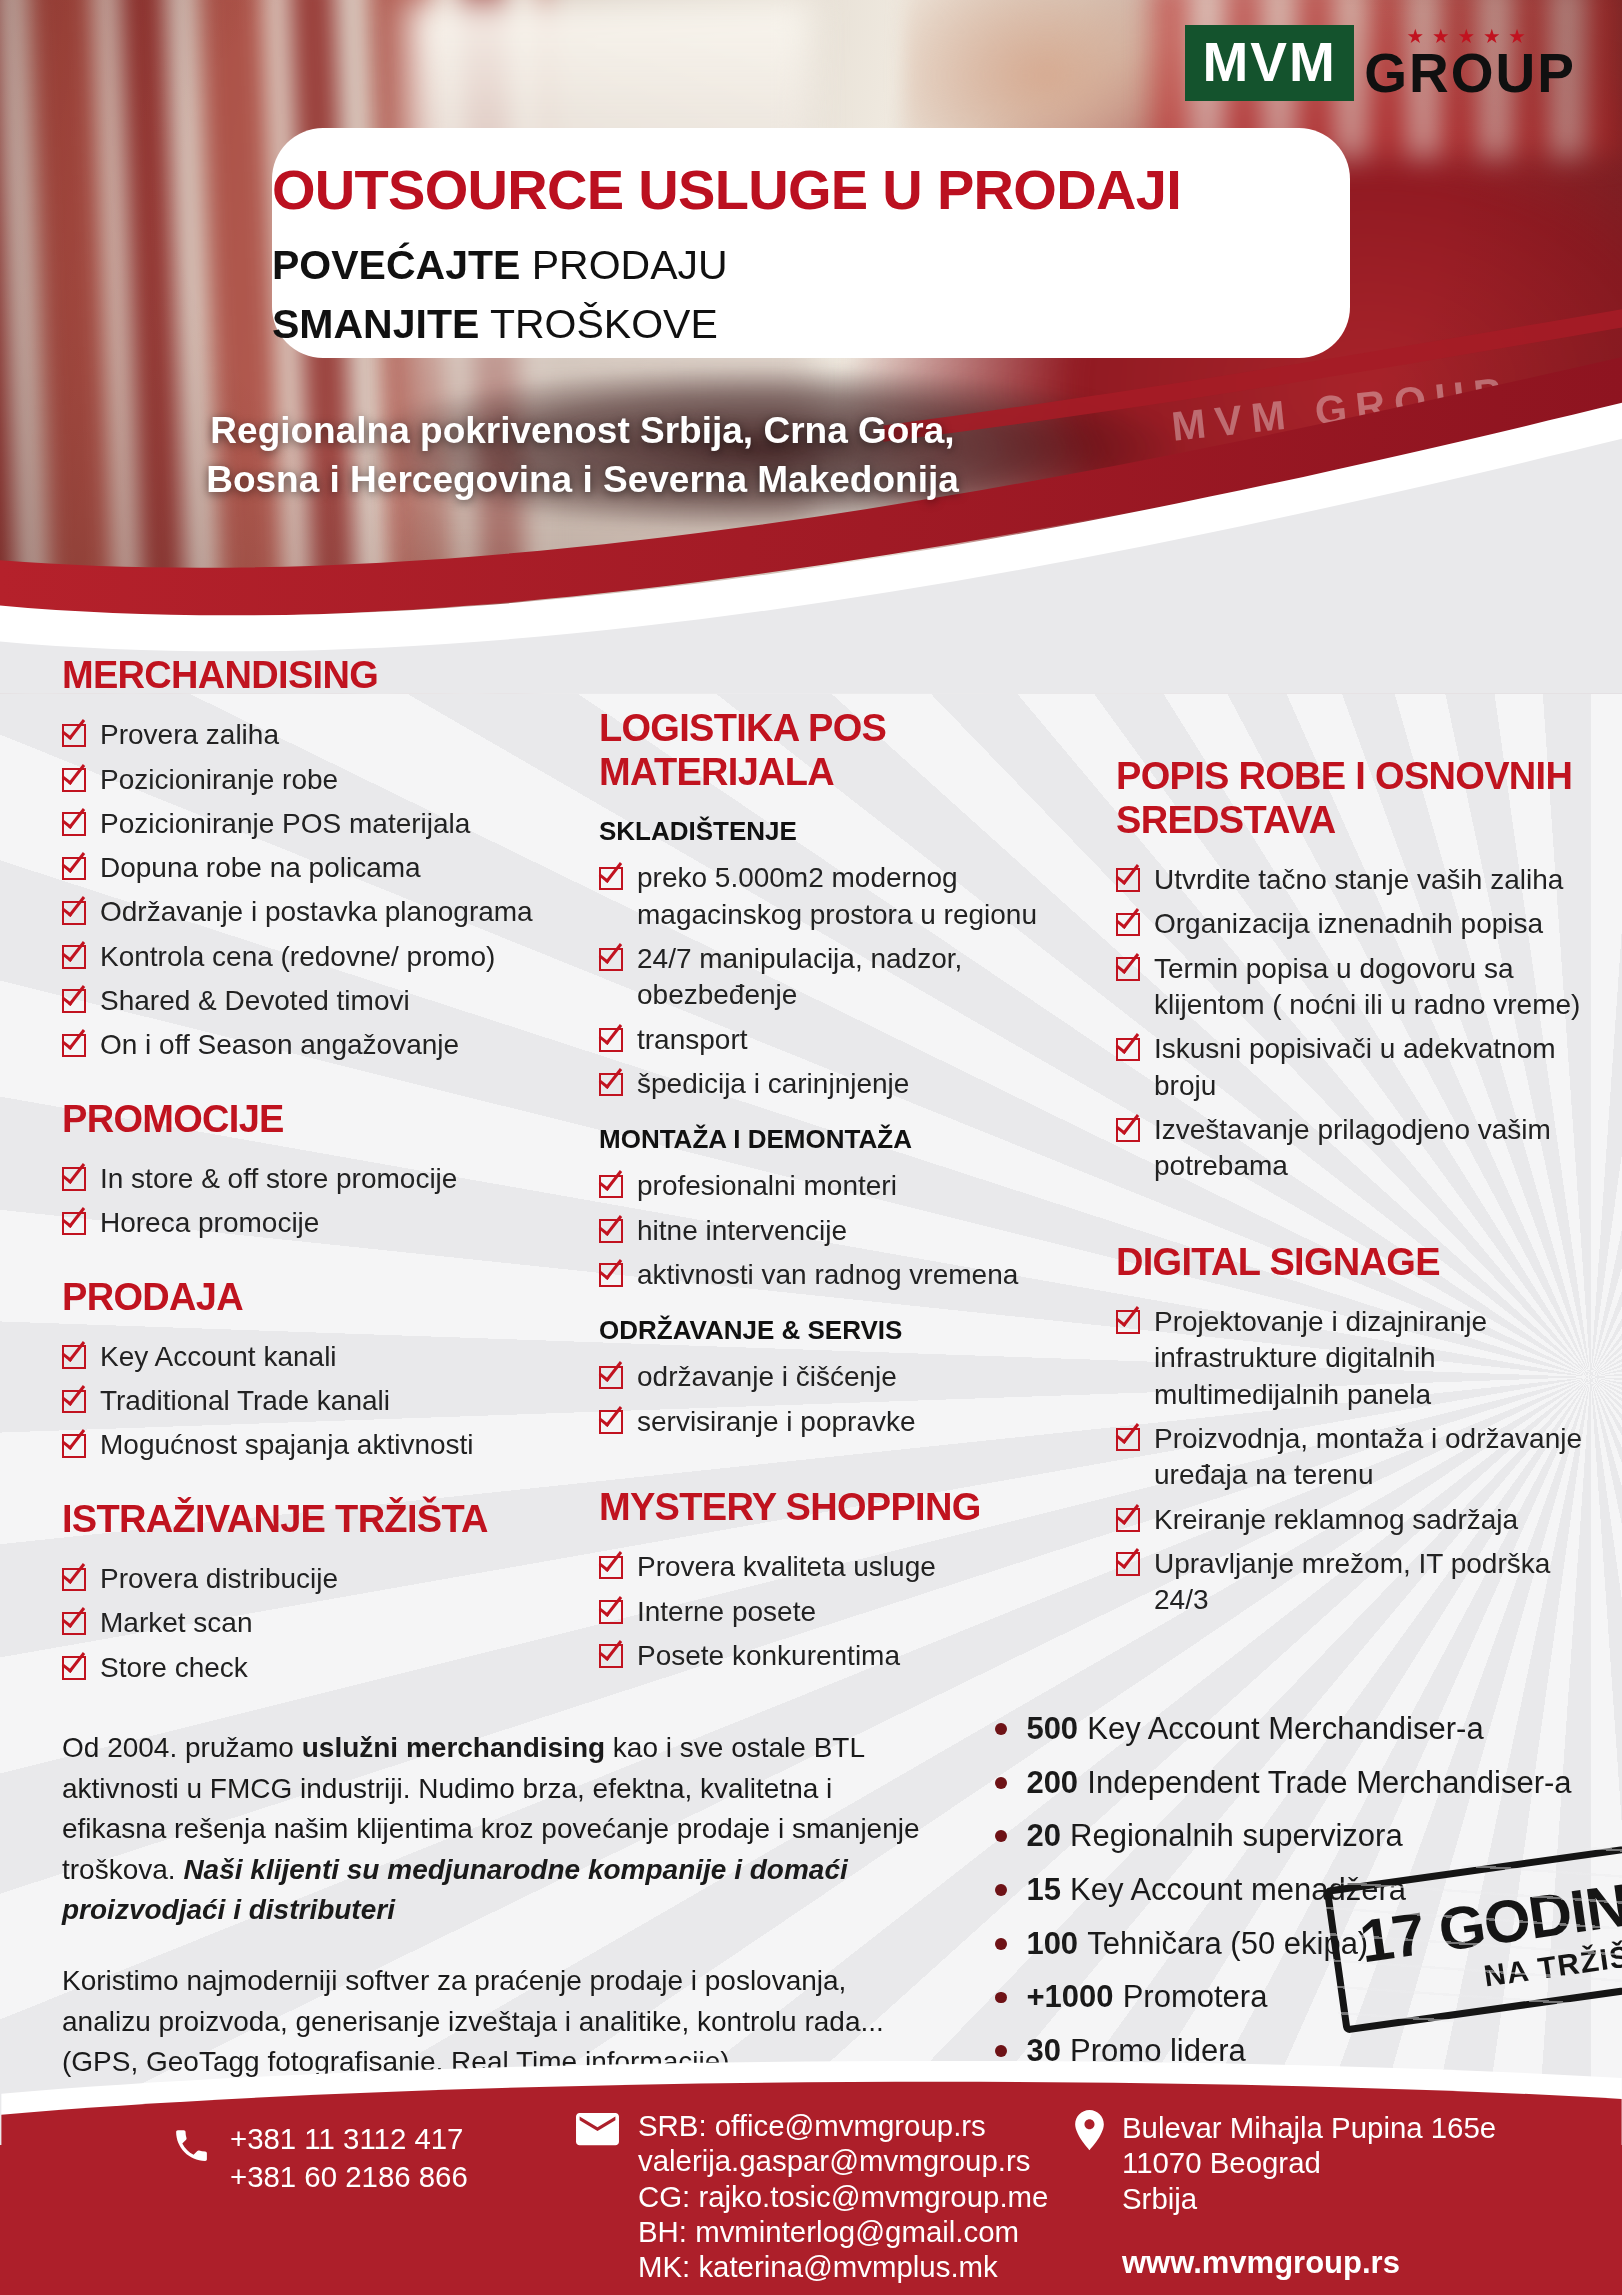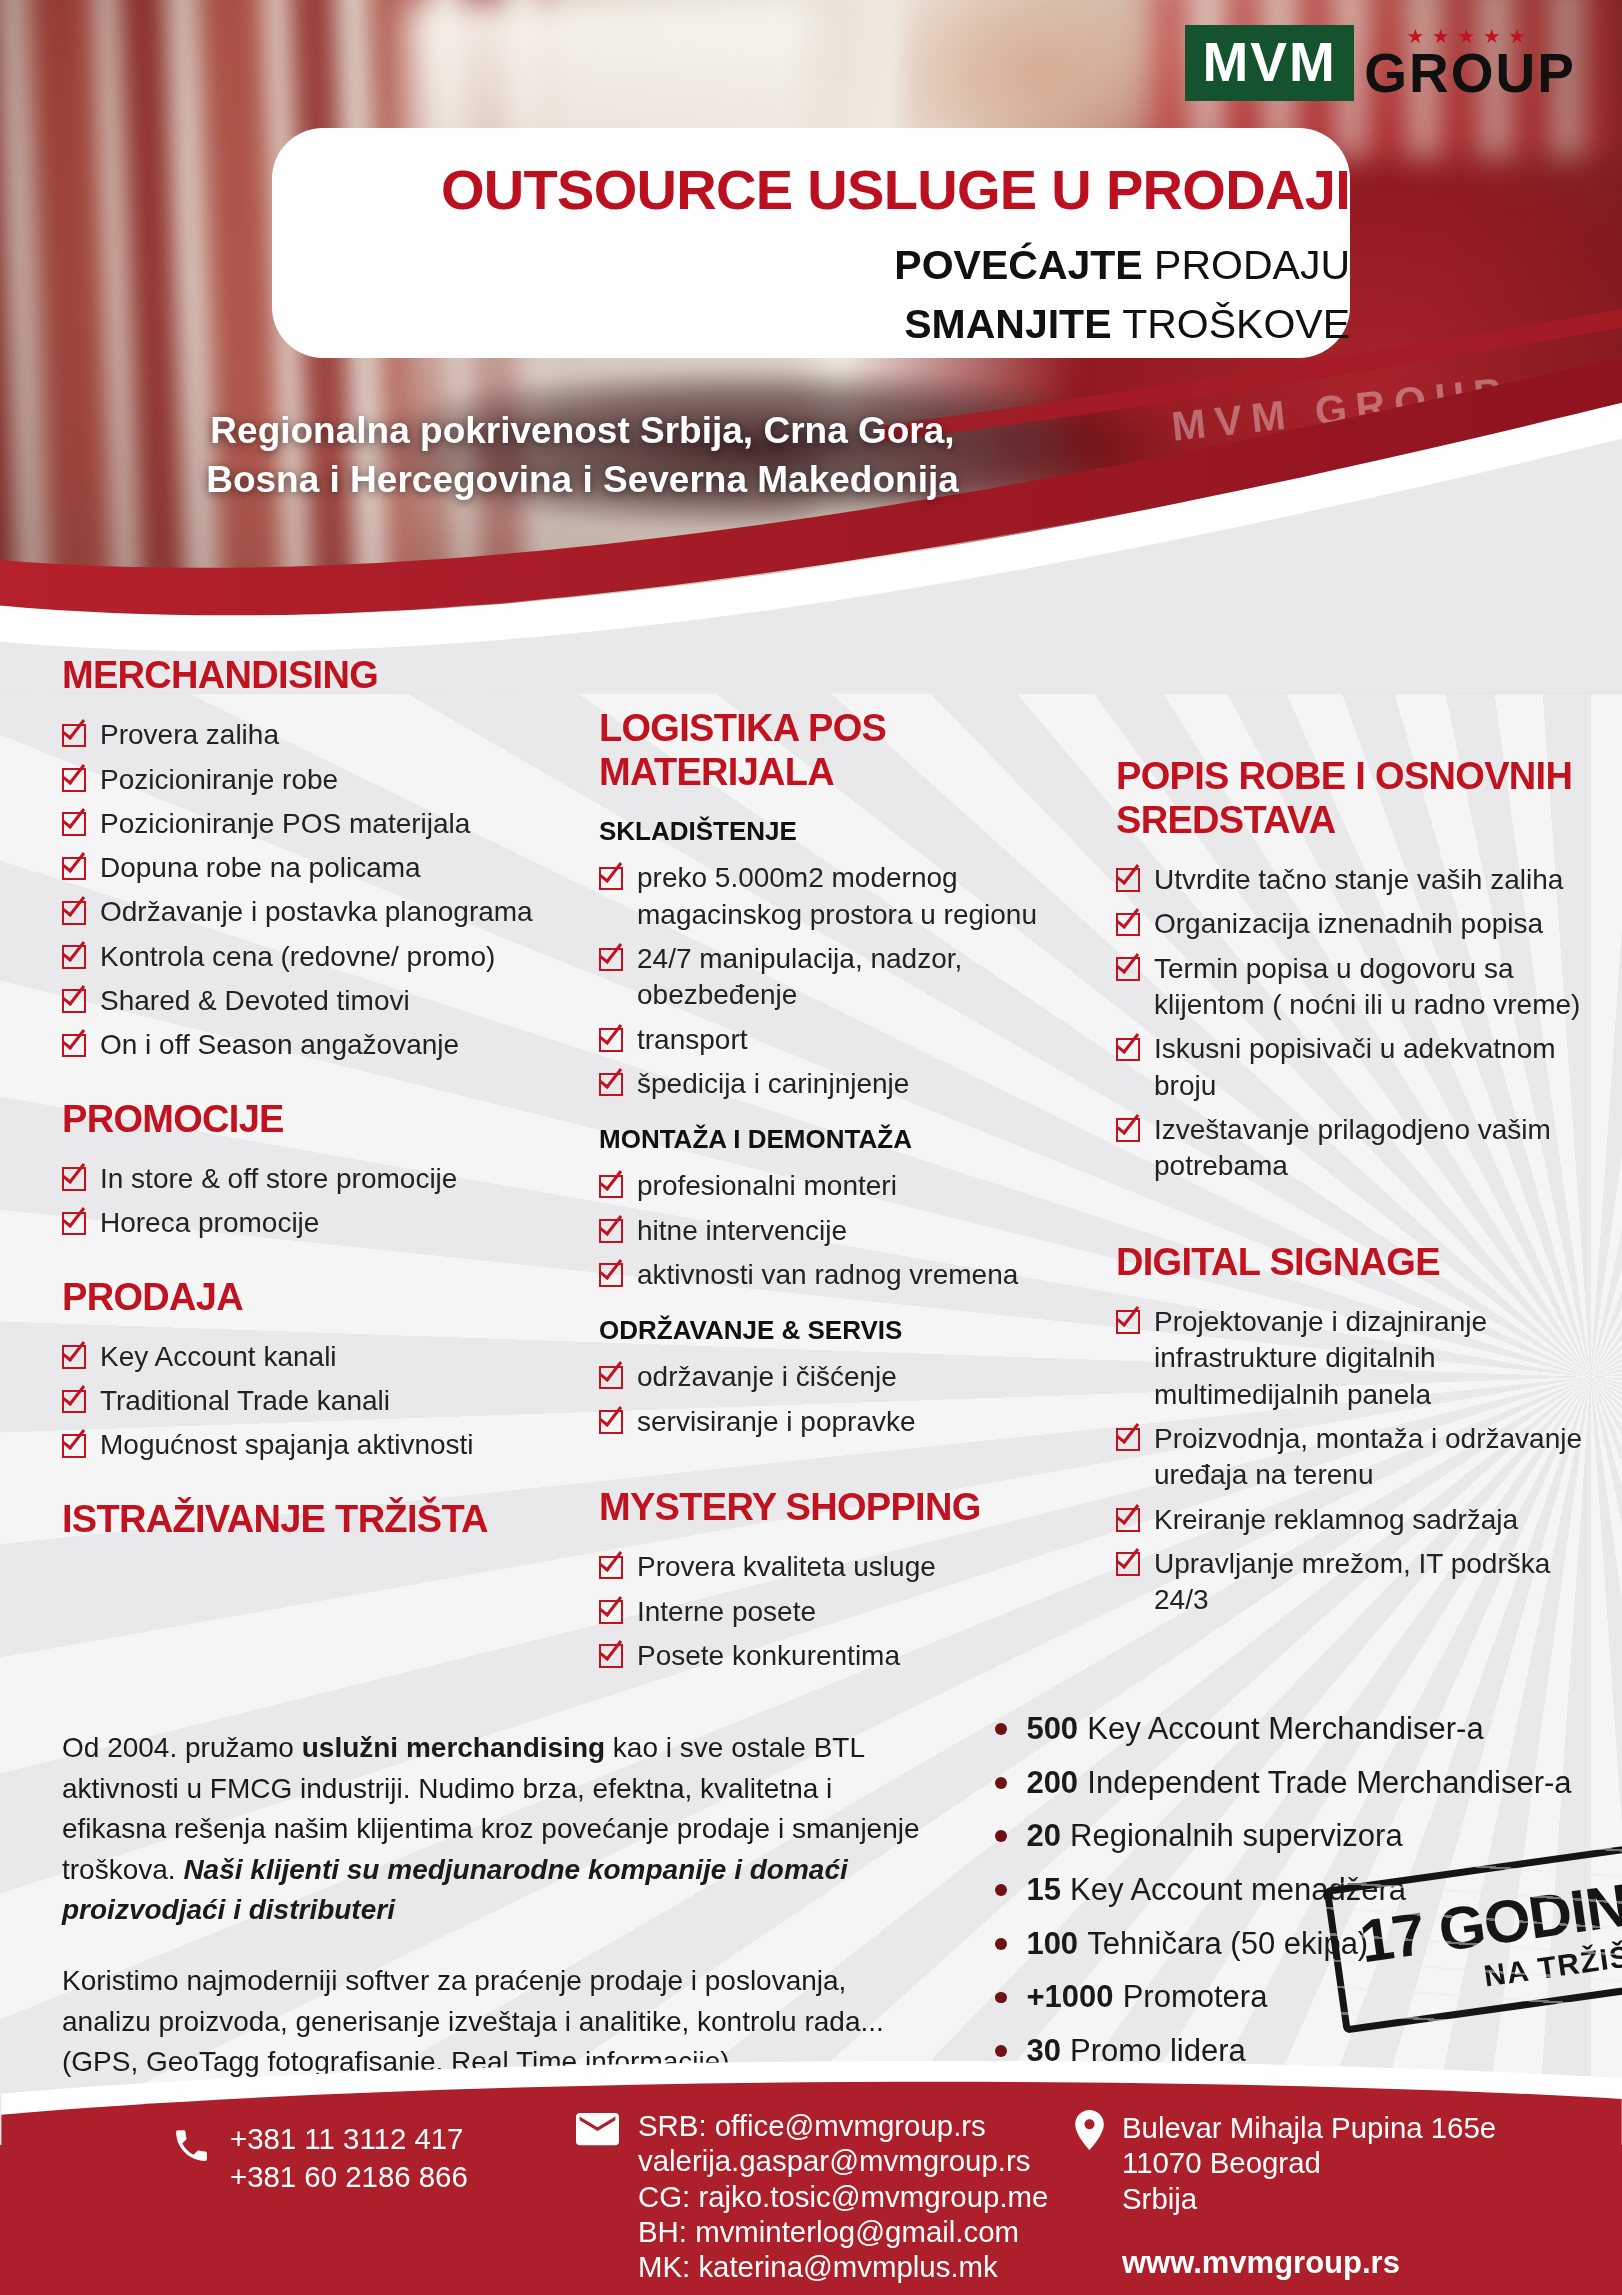--- a/index.html
+++ b/index.html
@@ -28,21 +28,21 @@
     background: radial-gradient(ellipse at 50% 30%, rgba(0,0,0,0) 55%, rgba(60,20,18,0.35) 100%); }
   .region-bg { position:absolute; left:353px; top:366px; width:824px; height:164px;
     background: radial-gradient(ellipse at center, rgba(45,12,14,0.85) 0%, rgba(45,12,14,0.5) 45%, rgba(45,12,14,0) 72%); filter: blur(5.2px); }
   .wm1 { position:absolute; left:1171px; top:386px; font-size:41px; font-weight:bold; letter-spacing:9.2px;
     color:rgba(255,255,255,0.35); transform:rotate(-6deg); white-space:nowrap; }
   .wm2 { position:absolute; left:1060px; top:499px; font-size:43px; font-weight:bold; letter-spacing:2.6px;
     color:rgba(255,255,255,0.5); transform:rotate(-7deg); white-space:nowrap; }
   .curves { position:absolute; left:0; top:301px; }
   .region { position:absolute; left:0; top:407px; width:1165px; text-align:center; color:#fff;
     font-size:37px; font-weight:bold; line-height:1.32; text-shadow:0 2px 9.2px rgba(0,0,0,0.55); }
-  .title-card { position:absolute; left:272px; top:128px; width:1078px; height:230px; background:#fff; border-radius:51px; text-align:right; }
+  .title-card { position:absolute; left:272px; top:128px; width:1078px; height:230px; background:#fff; border-radius:51px; text-align:left; }
   .page-title { margin-top:29px; font-size:56px; font-weight:bold; color:#BB1020; letter-spacing:-0.7px; }
   .subtitle { margin-top:14.4px; font-size:41px; color:#111; line-height:1.42; }
   .subtitle .b { font-weight:bold; }
   .logo { position:absolute; top:25px; right:47px; display:flex; align-items:flex-end; }
   .logo-mvm { background:#14532d; color:#fff; font-weight:bold; font-size:55px; padding:5.2px 17px 6.5px; letter-spacing:2px; }
   .logo-right { margin-left:10.5px; text-align:center; }
   .logo-stars { color:#C1121F; font-size:19.6px; letter-spacing:7.9px; margin-bottom:-2.6px; white-space:nowrap; }
   .logo-group { color:#101010; font-weight:bold; font-size:55px; letter-spacing:2px; line-height:1; }
 
   
@@ -200,20 +200,34 @@
             <span>Traditional Trade kanali</span>
           </li>
         <li>
             <span class="chk"></span>
             <span>Mogućnost spajanja aktivnosti</span>
           </li>
       </ul>
     </div>
     <div class="sec">
       <h2 class="section-h">ISTRAŽIVANJE TRŽIŠTA</h2>
+      <ul class="checklist">
+        <li>
+            <span class="chk"></span>
+            <span>Provera distribucije</span>
+          </li>
+        <li>
+            <span class="chk"></span>
+            <span>Market scan</span>
+          </li>
+        <li>
+            <span class="chk"></span>
+            <span>Store check</span>
+          </li>
+      </ul>
     </div>
   </div>
 
   <div class="col col2">
     <div class="sec">
       <h2 class="section-h">LOGISTIKA POS MATERIJALA</h2>
       <h3 class="sub-h">SKLADIŠTENJE</h3>
       <ul class="checklist">
         <li>
             <span class="chk"></span>

